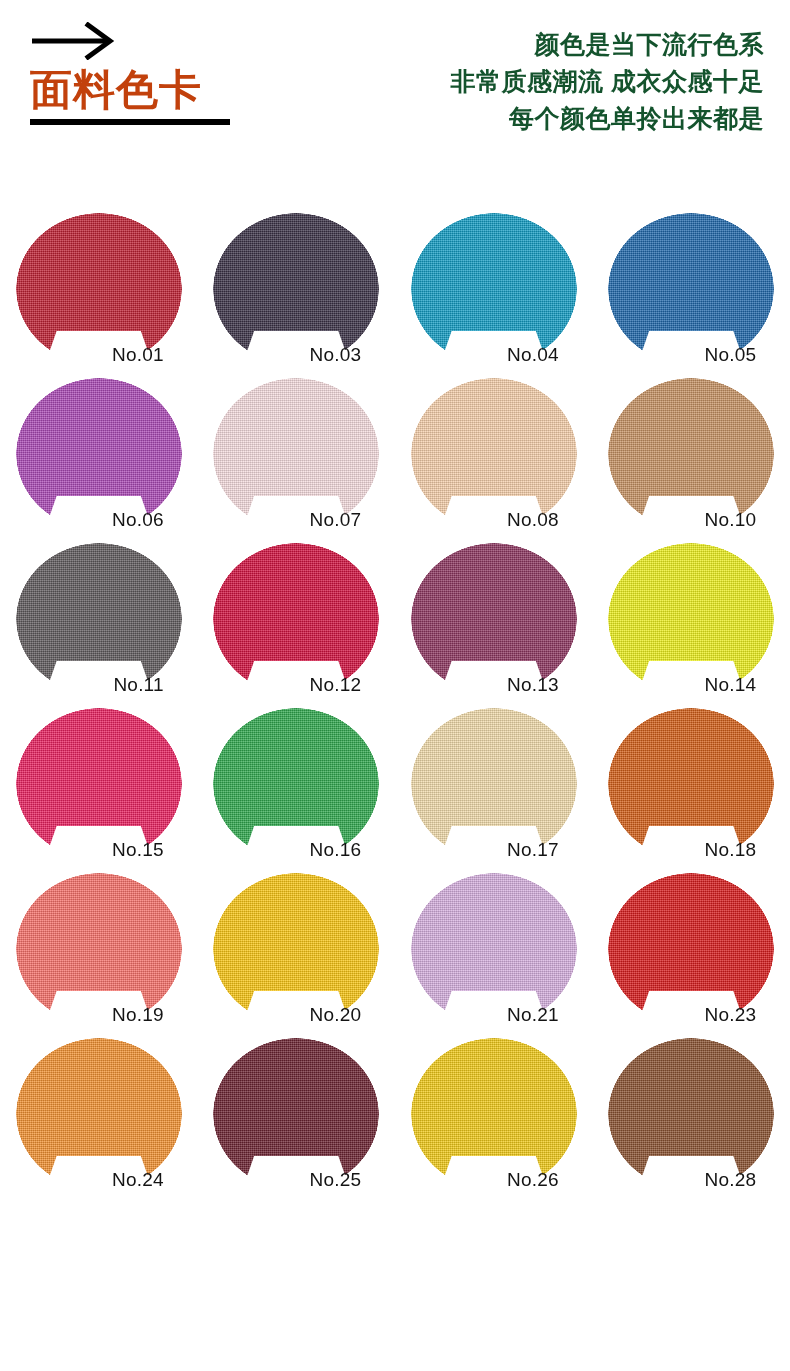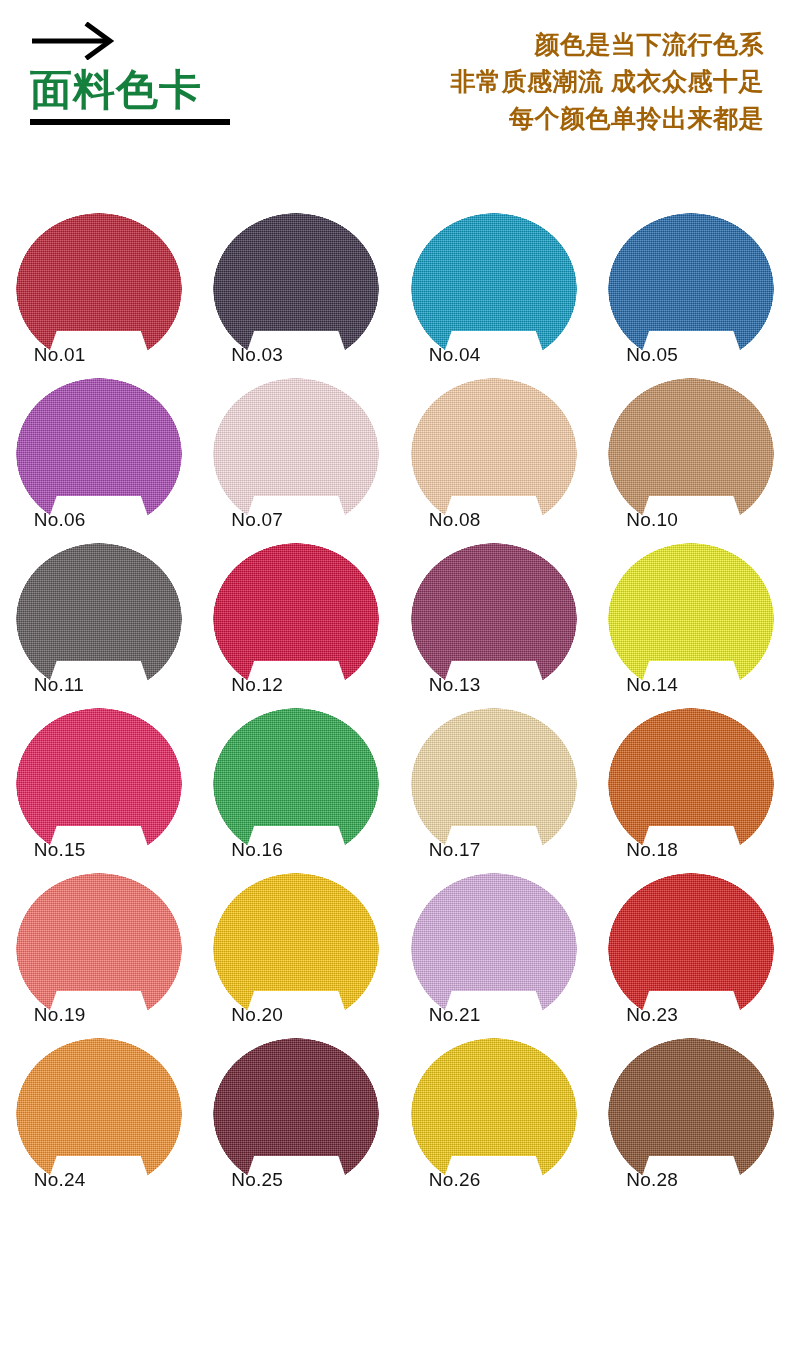--- a/index.html
+++ b/index.html
@@ -26,39 +26,39 @@
   .arrow-icon {
     display:block;
     width:86px; height:38px;
     margin-bottom:6px;
   }
   .title {
     font-size:42px;
     font-weight:700;
     letter-spacing:1px;
     line-height:1.12;
-    color:#15803d;
+    color:#c2410c;
     white-space:nowrap;
   }
   .title-rule {
     width:200px;
     height:6px;
     background:#000;
     margin-top:6px;
   }
   .header-right {
     position:absolute;
     right:26px; top:26px;
     text-align:right;
   }
   .header-right p {
     font-size:25px;
     font-weight:700;
     line-height:1.48;
-    color:#a16207;
+    color:#14532d;
     letter-spacing:0.5px;
     white-space:nowrap;
   }
 
   
   .grid {
     position:absolute;
     left:0; top:205px;
     width:790px;
     display:grid;
@@ -109,21 +109,21 @@
     background:#ffffff;
     clip-path:polygon(11% 0%, 89% 0%, 100% 100%, 0% 100%);
     z-index:2;
   }
   .swatch-label {
     position:absolute;
     left:50%;
     transform:translateX(-50%);
     bottom:1px;
     width:130px;
-    text-align:left;
+    text-align:right;
     font-size:19px;
     font-weight:400;
     color:#141414;
     letter-spacing:0.2px;
     z-index:3;
     line-height:1;
   }
 </style>
 </head>
 <body>

